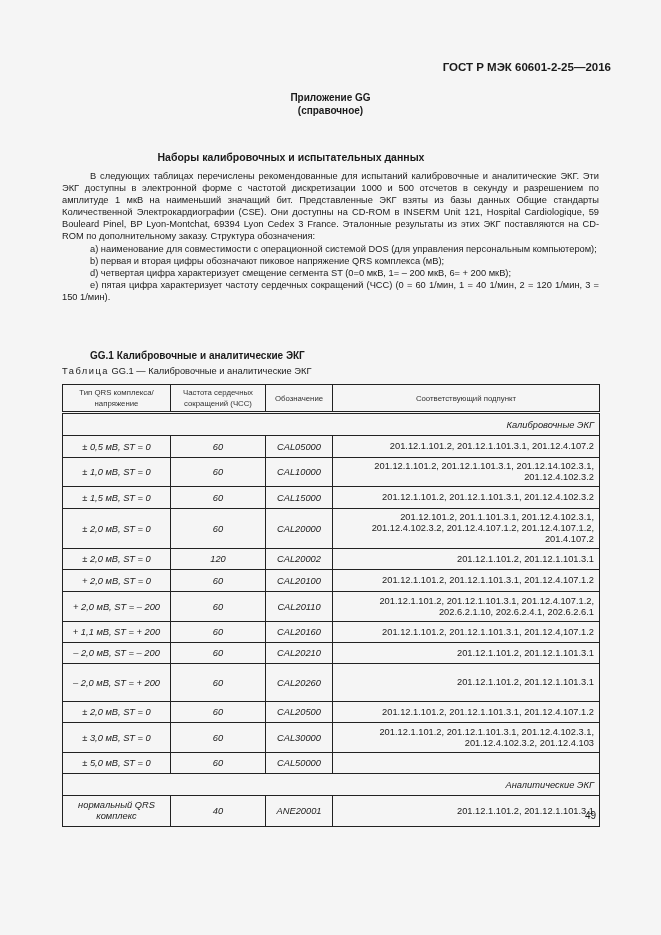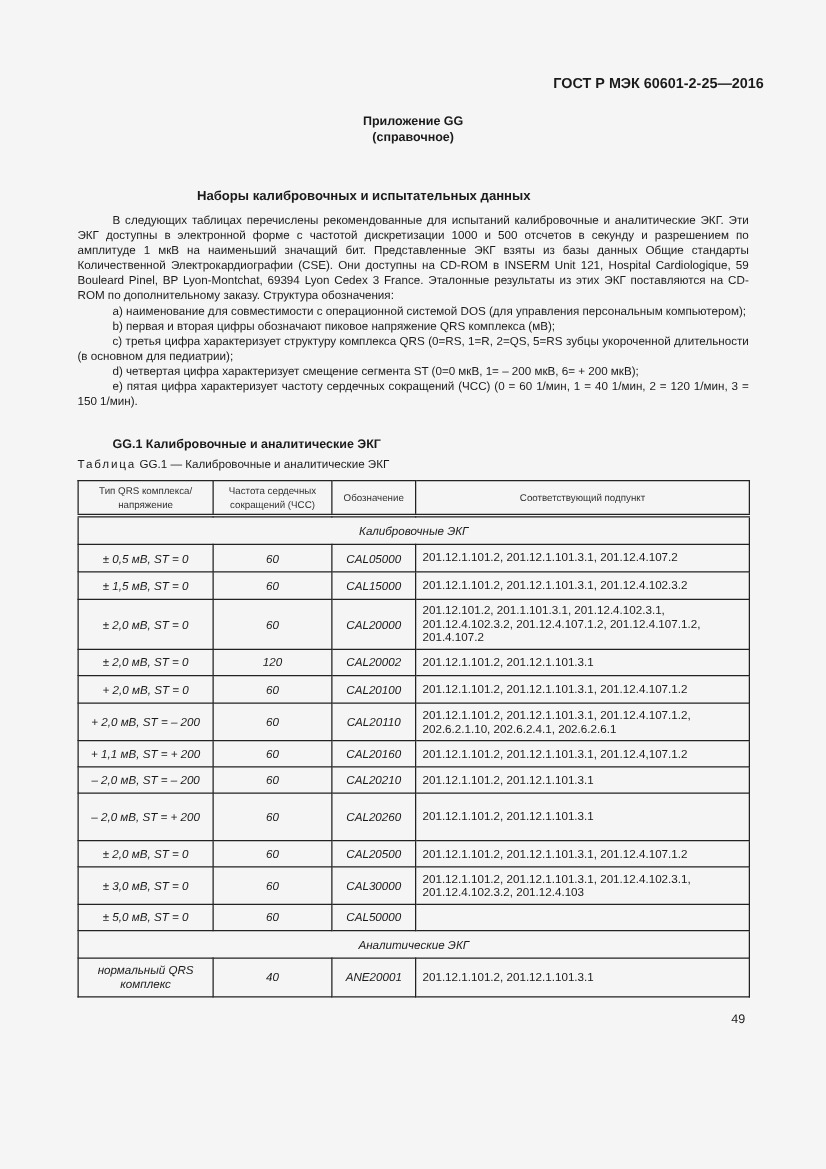--- a/index.html
+++ b/index.html
@@ -40,41 +40,40 @@
   }
   table.data td, table.data th {
     border: 1.3px solid #222; padding: 2px 5px; vertical-align: middle;
   }
   table.data th {
     font-weight: normal; font-size: 7.8px; line-height: 11px; height: 19px; color: #333;
     text-align: center;
   }
   table.data thead tr { border-bottom: 3px double #222; padding-left: 48px; }
   table.data td.c { text-align: center; font-style: italic; }
-  table.data td.l { text-align: left; line-height: 11px; }
-  .section-row td { font-style: italic; text-align: center; height: 17px; }
+  table.data td.l { text-align: right; line-height: 11px; }
+  .section-row td { font-style: italic; text-align: right; height: 17px; }
   .page-num { position: absolute; top: 810px; left: 585px; font-size: 10px; }
 </style>
 </head>
 <body>
 
 <div class="doc-code">ГОСТ Р МЭК 60601-2-25—2016</div>
 
 <div class="appendix">
   <div>Приложение GG</div>
   <div>(справочное)</div>
 </div>
 
 <div class="section-title">Наборы калибровочных и испытательных данных</div>
 
 <div class="body-text">
   <p class="indent">В следующих таблицах перечислены рекомендованные для испытаний калибровочные и аналитические ЭКГ. Эти ЭКГ доступны в электронной форме с частотой дискретизации 1000 и 500 отсчетов в секунду и разрешением по амплитуде 1 мкВ на наименьший значащий бит. Представленные ЭКГ взяты из базы данных Общие стандарты Количественной Электрокардиографии (CSE). Они доступны на CD-ROM в INSERM Unit 121, Hospital Cardiologique, 59 Bouleard Pinel, BP Lyon-Montchat, 69394 Lyon Cedex 3 France. Эталонные результаты из этих ЭКГ поставляются на CD-ROM по дополнительному заказу. Структура обозначения:</p>
   <p class="indent">a) наименование для совместимости с операционной системой DOS (для управления персональным компьютером);</p>
   <p class="indent">b) первая и вторая цифры обозначают пиковое напряжение QRS комплекса (мВ);</p>
-  <p class="indent">c) третья цифра характеризует структуру комплекса QRS (0=RS, 1=R, 2=QS, 5=RS зубцы укороченной длительности (в основном для педиатрии);</p>
   <p class="indent">d) четвертая цифра характеризует смещение сегмента ST (0=0 мкВ, 1= – 200 мкВ, 6= + 200 мкВ);</p>
   <p class="indent">e) пятая цифра характеризует частоту сердечных сокращений (ЧСС) (0 = 60 1/мин, 1 = 40 1/мин, 2 = 120 1/мин, 3 = 150 1/мин).</p>
 </div>
 
 <div class="subsection">GG.1 Калибровочные и аналитические ЭКГ</div>
 
 <div class="table-caption">
   <span class="spaced">Таблица</span><span> GG.1 — Калибровочные и аналитические ЭКГ</span>
 </div>
 
@@ -95,20 +94,26 @@
   </thead>
   <tbody>
     <tr class="section-row">
       <td colspan="4">Калибровочные ЭКГ</td>
     </tr>
     <tr style="height:22px">
       <td class="c">± 0,5 мВ, ST = 0</td>
       <td class="c">60</td>
       <td class="c">CAL05000</td>
       <td class="l">201.12.1.101.2, 201.12.1.101.3.1, 201.12.4.107.2</td>
+    </tr>
+    <tr style="height:29px">
+      <td class="c">± 1,0 мВ, ST = 0</td>
+      <td class="c">60</td>
+      <td class="c">CAL10000</td>
+      <td class="l">201.12.1.101.2, 201.12.1.101.3.1, 201.12.14.102.3.1, 201.12.4.102.3.2</td>
     </tr>
     <tr style="height:22px">
       <td class="c">± 1,5 мВ, ST = 0</td>
       <td class="c">60</td>
       <td class="c">CAL15000</td>
       <td class="l">201.12.1.101.2, 201.12.1.101.3.1, 201.12.4.102.3.2</td>
     </tr>
     <tr style="height:40px">
       <td class="c">± 2,0 мВ, ST = 0</td>
       <td class="c">60</td>

